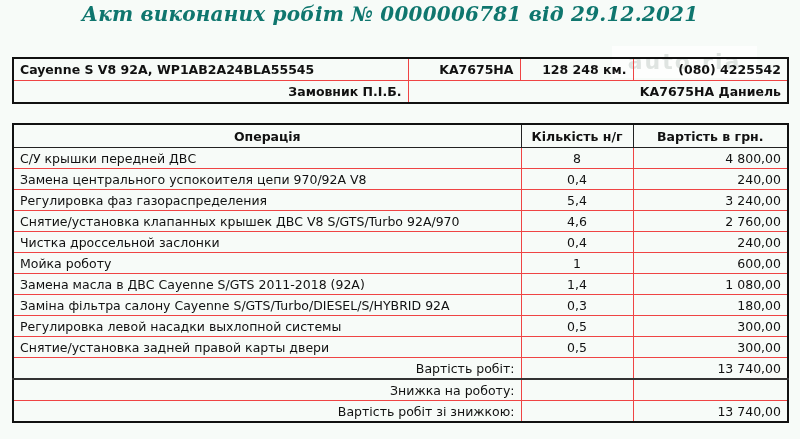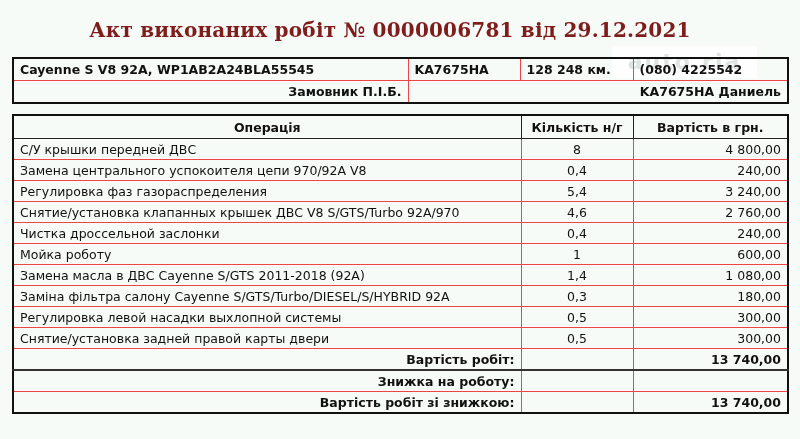--- a/index.html
+++ b/index.html
@@ -4,49 +4,49 @@
 <style>
   html, body { margin: 0; padding: 0; }
   body {
     width: 800px; height: 439px; overflow: hidden;
     background: #f7fbf8;
     font-family: "DejaVu Sans", "Liberation Sans", sans-serif;
     color: #111;
     position: relative;
   }
   .title {
-    position: absolute; left: 0; top: 18px; width: 780px;
+    position: absolute; left: 0; top: 2px; width: 780px;
     text-align: center;
     font-family: "DejaVu Serif", "Liberation Serif", serif;
-    font-weight: bold;
+    font-style: italic; font-weight: bold;
     font-size: 20px; letter-spacing: 0.2px;
-    color: #7f1d1d;
+    color: #0f766e;
   }
   .watermark {
     position: absolute; left: 612px; top: 14px; width: 145px; height: 32px;
     background: rgba(255,255,255,0.75);
     color: rgba(220,225,222,0.9);
     font-family: "DejaVu Sans", sans-serif; font-weight: bold; font-size: 22px;
     text-align: center; line-height: 32px; letter-spacing: 2px; margin-top: 32px;
   }
   table { border-collapse: collapse; position: absolute; table-layout: fixed; }
   td { border: 1px solid #ef4444; padding: 0 6px; font-size: 12.5px; white-space: nowrap; overflow: hidden; }
   .hdr { left: 12px; top: 57px; width: 775px; border: 2px solid #111; }
   .hdr td { height: 21px; font-weight: bold; }
-  .hdr .c { text-align: left; }
+  .hdr .c { text-align: right; }
   .hdr .r { text-align: right; margin-left: 8px; }
-  .main { left: 12px; top: 114px; width: 775px; border: 2px solid #111; }
+  .main { left: 12px; top: 123px; width: 775px; border: 2px solid #111; }
   .main td { height: 20px; }
   .main th {
     border: 1px solid #222; font-weight: bold; font-size: 12.5px; height: 20px;
     font-family: "DejaVu Sans", sans-serif;
   }
   .main .q { text-align: center; }
   .main .p { text-align: right; margin-left: 40px; }
-  .main tr.tot td { font-weight: bold; }
+  .main tr.tot td { font-weight: normal; }
   .main tr.tot td.lbl { text-align: right; }
   .main tr.sep td { border-top: 2px solid #333; }
 </style>
 </head>
 <body>
 
 <div class="title">Акт виконаних робіт  № 0000006781 від 29.12.2021</div>
 <div class="watermark">auto.ria</div>
 
 <table class="hdr">

